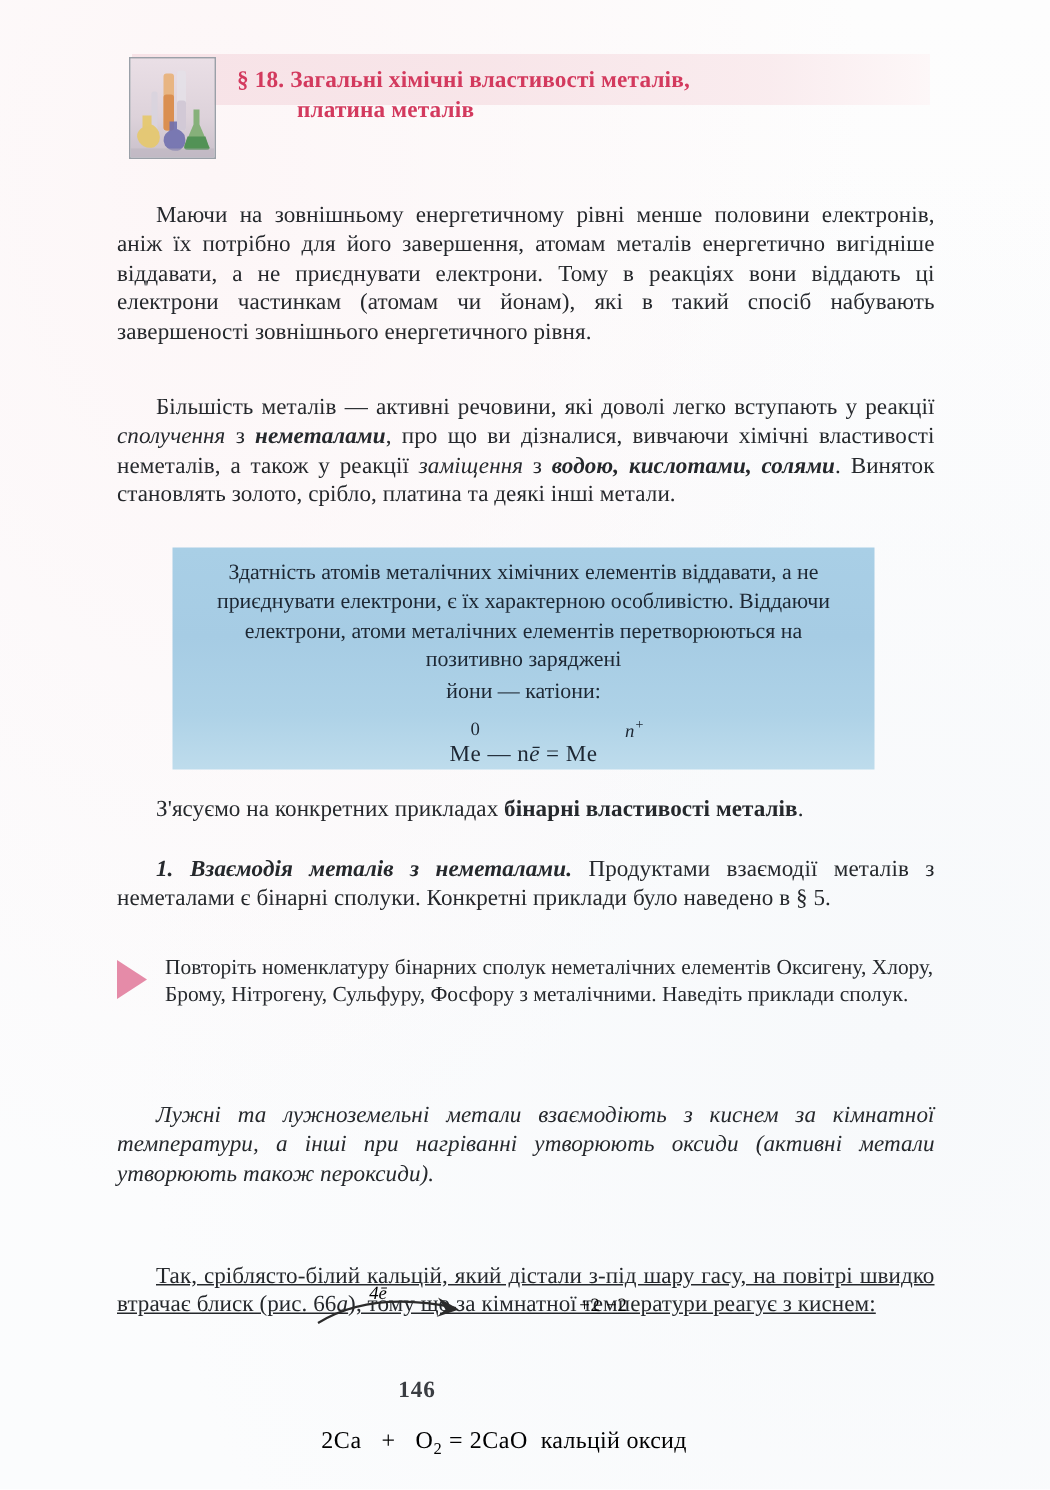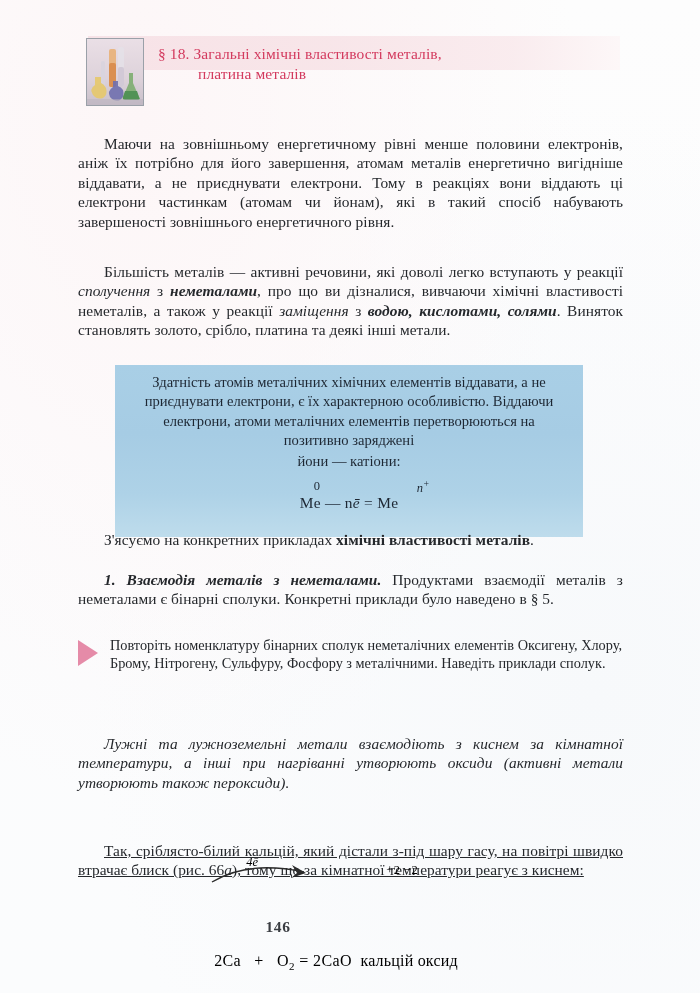--- a/index.html
+++ b/index.html
@@ -55,21 +55,21 @@
     height: 68px;
     flex: 0 0 auto;
     border: 1px solid #9aa0a8;
     background: linear-gradient(180deg, #e7dde4 0%, #ded3dc 55%, #cfc6d0 100%);
     position: relative;
     overflow: hidden;
     box-sizing: border-box;
   }
   .lab-icon svg { display: block; }
   .chapter-title {
-    font-weight: normal;
+    font-weight: bold;
     font-size: 15.5px;
     line-height: 1.32;
     color: #d33a5e;
     letter-spacing: .1px;
     padding-top: 6px;
   }
   .chapter-title .l2 { display: block; padding-left: 40px; }
 
   
   .para {
@@ -86,21 +86,21 @@
   .i { font-style: italic; }
   .bi { font-style: italic; font-weight: bold; }
   .b { font-weight: bold; }
 
   
   .blue-box {
     position: absolute;
     left: 115px;
     top: 365px;
     width: 468px;
-    height: 172px;
+    height: 148px;
     background: linear-gradient(180deg, #a9cfe6 0%, #a6cce4 40%, #aed2e7 75%, #bedcec 100%);
     box-sizing: border-box;
     padding: 8px 22px 6px 22px;
     text-align: center;
     font-size: 14.6px;
     line-height: 1.33;
     color: #1d2733;
   }
   .blue-box .ion-line { margin-top: 1px; }
   .formula-block {
@@ -274,21 +274,21 @@
     <div class="formula-block">
       <span class="sup-row">
         <span class="s-left">0</span>
         <span class="s-right"><span>n</span><sup>+</sup></span>
       </span>
       <span class="eq-row"><span>Me — n</span><span class="ebar">ē</span><span> = Me</span></span>
     </div>
   </div>
 
   <div class="para indent" style="top:530px;">
-    <span>З'ясуємо на конкретних прикладах </span><span class="b">хімічні властивості металів</span><span>.</span>
+    <span>З'ясуємо на конкретних прикладах </span><span class="b">бінарні властивості металів</span><span>.</span>
   </div>
 
   <div class="para indent" style="top:570px;">
     <span class="bi">1. Взаємодія металів з неметалами.</span><span> Продуктами взаємодії металів з неметалами є бінарні сполуки. Конкретні приклади було наведено в § 5.</span>
   </div>
 
   <div class="callout">
     <div class="tri"></div>
     <div class="callout-text">Повторіть номенклатуру бінарних сполук неметалічних елементів Оксигену, Хлору, Брому, Нітрогену, Сульфуру, Фосфору з металічними. Наведіть приклади сполук.</div>
   </div>

